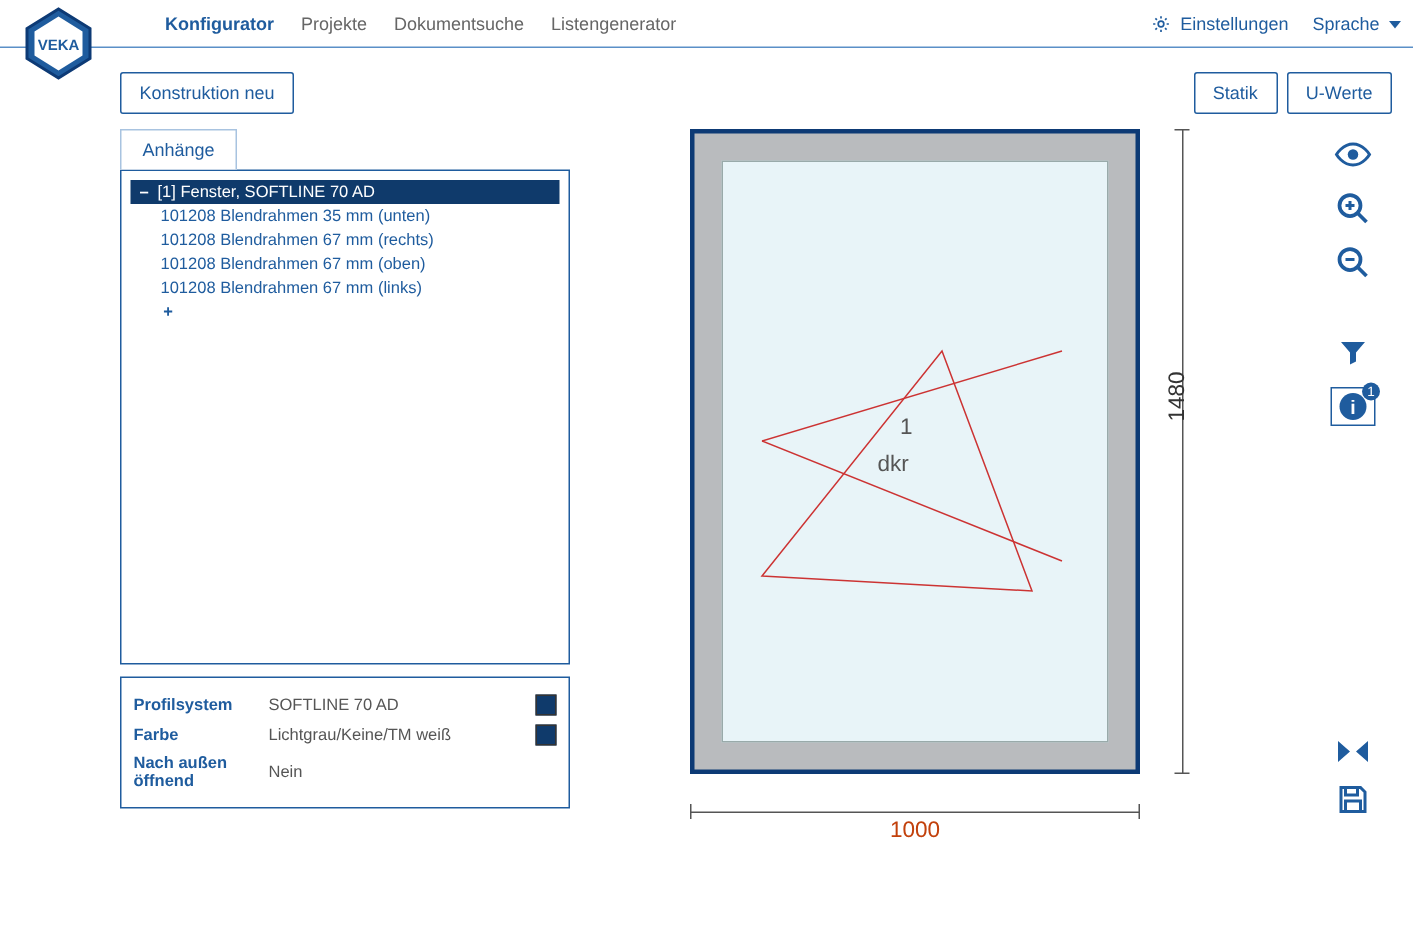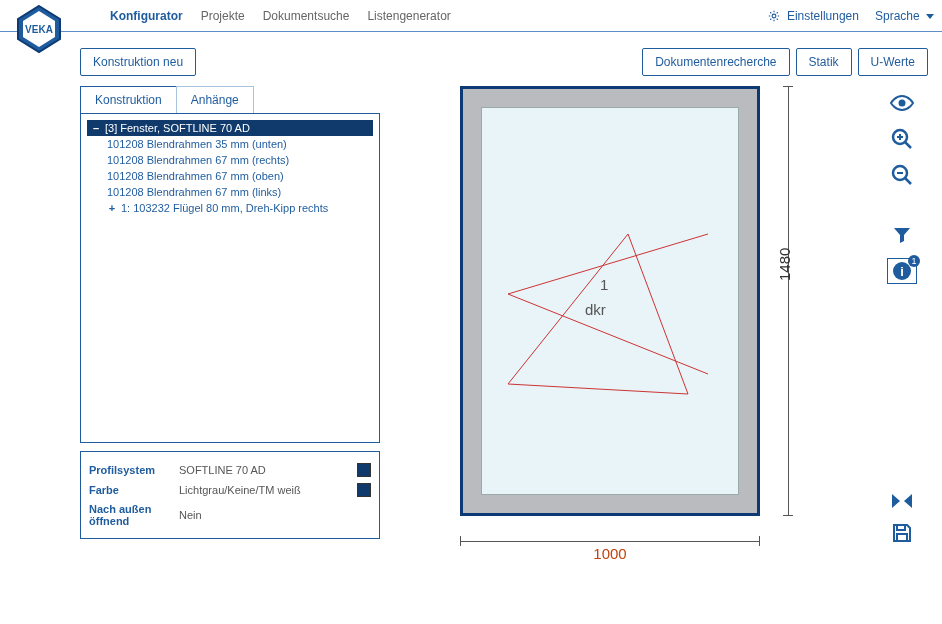--- a/index.html
+++ b/index.html
@@ -99,53 +99,50 @@
     <span>
       <span>Sprache</span>
       <span class="caret"></span>
     </span>
   </div>
 </div>
 
 <div class="toolbar">
   <button class="btn">Konstruktion neu</button>
   <div class="toolbar-right">
-    <button class="btn">Dokumentenrecherche</button>
     <button class="btn">Statik</button>
     <button class="btn">U-Werte</button>
   </div>
 </div>
 
 <div class="main">
 
   <div class="left">
     <div class="tabs">
-      <div class="tab active">Konstruktion</div>
       <div class="tab">Anhänge</div>
     </div>
     <div class="tree-box">
       <div class="tree-row sel">
         <span class="tree-toggle">–</span>
-        <span>[3] Fenster, SOFTLINE 70 AD</span>
+        <span>[1] Fenster, SOFTLINE 70 AD</span>
       </div>
       <div class="tree-row tree-indent1">
           <span>101208 Blendrahmen 35 mm (unten)</span>
         </div>
       <div class="tree-row tree-indent1">
           <span>101208 Blendrahmen 67 mm (rechts)</span>
         </div>
       <div class="tree-row tree-indent1">
           <span>101208 Blendrahmen 67 mm (oben)</span>
         </div>
       <div class="tree-row tree-indent1">
           <span>101208 Blendrahmen 67 mm (links)</span>
         </div>
       <div class="tree-row tree-indent2">
         <span class="tree-toggle">+</span>
-        <span>1: 103232 Flügel 80 mm, Dreh-Kipp rechts</span>
       </div>
     </div>
 
     <div class="props">
       <div class="prop-row">
         <span class="prop-label">Profilsystem</span>
         <span class="prop-val">SOFTLINE 70 AD</span>
         <span class="swatch"></span>
       </div>
       <div class="prop-row">

